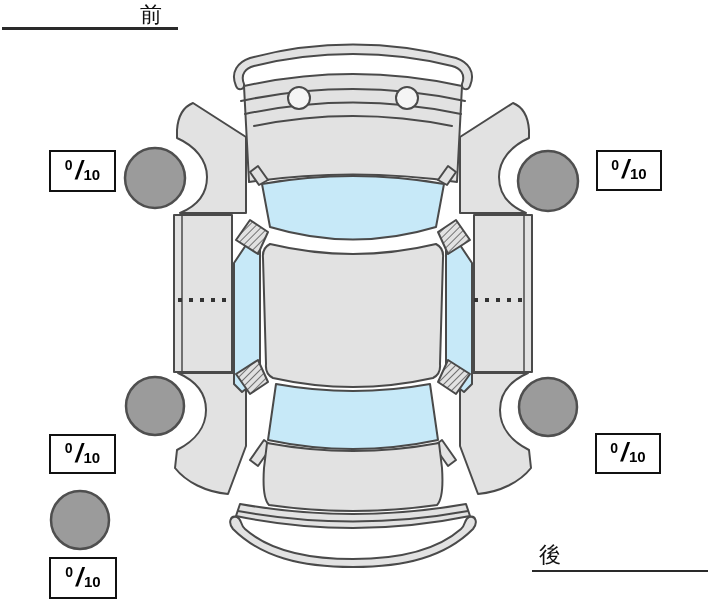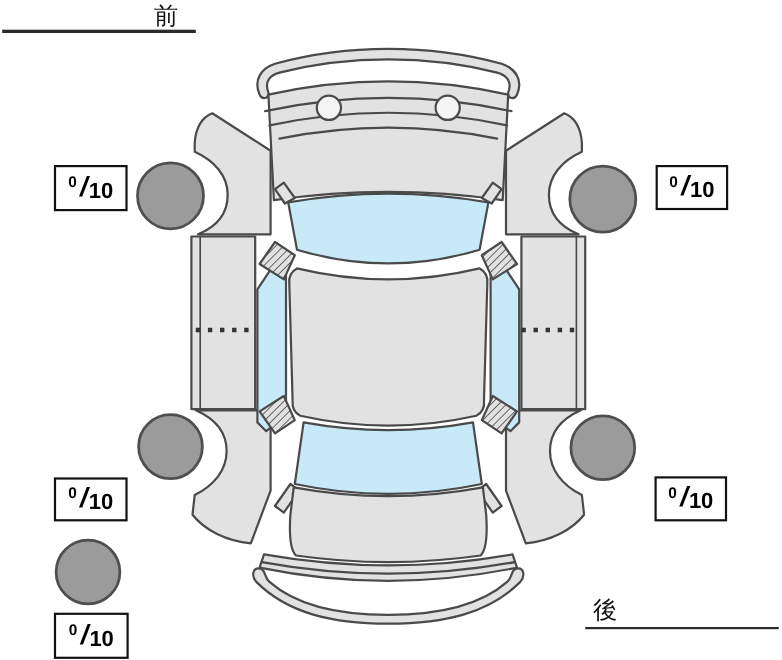--- a/index.html
+++ b/index.html
@@ -5,21 +5,21 @@
   html,body{margin:0;padding:0;background:#ffffff;}
   #stage{position:relative;width:711px;height:600px;background:#ffffff;overflow:hidden;
          font-family:"Liberation Sans", sans-serif;color:#111;}
   .corner-label{position:absolute;font-size:22px;line-height:1;color:#111;}
   .rule{position:absolute;background:#2a2a2a;}
   .score-box{position:absolute;background:#ffffff;border:2px solid #111;
              display:flex;align-items:center;justify-content:center;
              font-family:"Liberation Sans", sans-serif;font-weight:bold;color:#000;}
   .score-box .v{font-size:14px;position:relative;top:-6px;margin-right:3px;}
   .score-box .s{font-size:25px;font-style:italic;position:relative;top:-1px;margin-right:1px;}
-  .score-box .m{font-size:20px;position:relative;top:3px;}
+  .score-box .m{font-size:15px;position:relative;top:3px;}
   svg{position:absolute;left:0;top:0;}
 </style>
 </head>
 <body>
 
 <div id="stage">
 
   <div class="corner-label" style="left:140px;top:4px;">前</div>
   <div class="rule" style="left:2px;top:27px;width:176px;height:3px;"></div>
 

